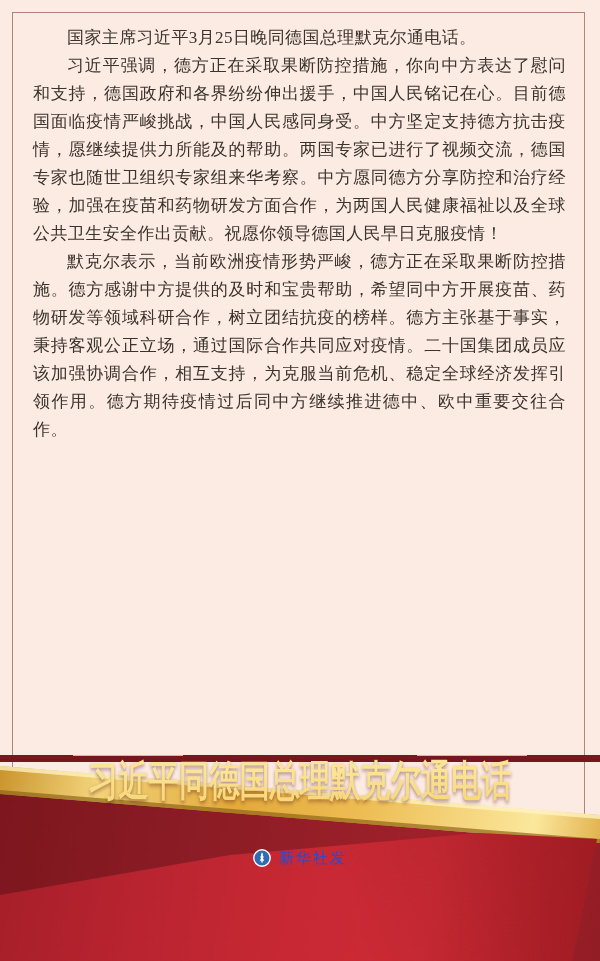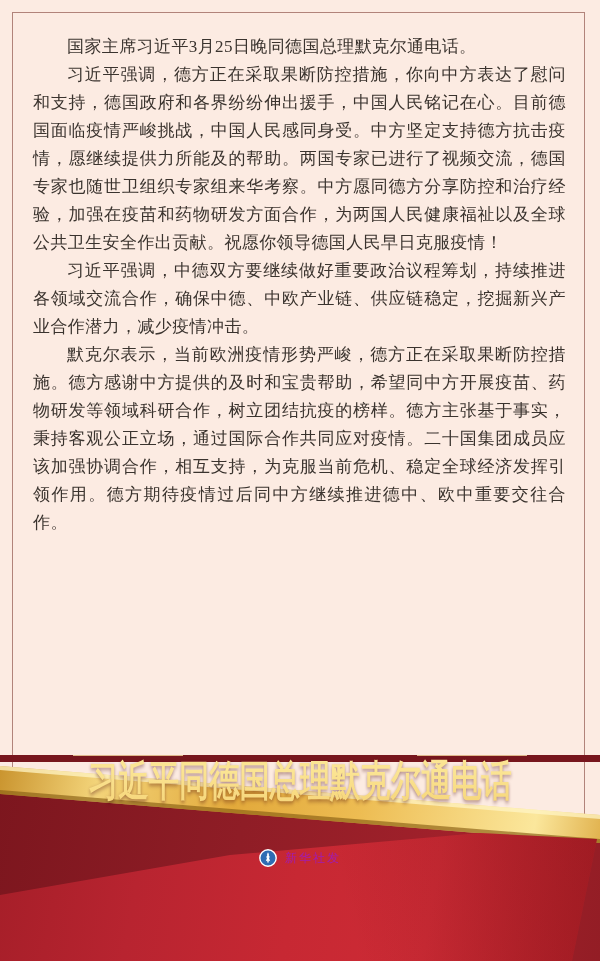--- a/index.html
+++ b/index.html
@@ -17,21 +17,21 @@
   .frame {
     position: absolute;
     left: 12px; top: 12px;
     width: 573px; height: 818px;
     border: 1px solid #b1837a;
   }
 
   
   .article {
     position: absolute;
-    left: 33px; top: 33px;
+    left: 33px; top: 24px;
     width: 533px;
     color: #3a332e;
     font-size: 17px;
     line-height: 28px;
     letter-spacing: 0.4px;
     text-align: justify;
   }
   .article p { text-indent: 2em; }
 
   
@@ -110,37 +110,36 @@
   .credit {
     position: absolute;
     left: 0; top: 175px; width: 600px;
     display: flex;
     align-items: center;
     justify-content: center;
     gap: 8px;
   }
   .credit-logo { width: 18px; height: 18px; display: block; }
   .credit-text {
-    color: #a21caf;
-    font-size: 12px;
+    color: #1d4ed8;
+    font-size: 15px;
     letter-spacing: 2px;
     font-family: "Liberation Sans", "DejaVu Sans", sans-serif;
   }
 </style>
 </head>
 <body>
 
 <div class="page">
 
   <div class="frame"></div>
 
   <div class="article">
     <p>国家主席习近平3月25日晚同德国总理默克尔通电话。</p>
     <p>习近平强调，德方正在采取果断防控措施，你向中方表达了慰问和支持，德国政府和各界纷纷伸出援手，中国人民铭记在心。目前德国面临疫情严峻挑战，中国人民感同身受。中方坚定支持德方抗击疫情，愿继续提供力所能及的帮助。两国专家已进行了视频交流，德国专家也随世卫组织专家组来华考察。中方愿同德方分享防控和治疗经验，加强在疫苗和药物研发方面合作，为两国人民健康福祉以及全球公共卫生安全作出贡献。祝愿你领导德国人民早日克服疫情！</p>
-    <p>习近平强调，中德双方要继续做好重要政治议程筹划，持续推进各领域交流合作，确保中德、中欧产业链、供应链稳定，挖掘新兴产业合作潜力，减少疫情冲击。</p>
     <p>默克尔表示，当前欧洲疫情形势严峻，德方正在采取果断防控措施。德方感谢中方提供的及时和宝贵帮助，希望同中方开展疫苗、药物研发等领域科研合作，树立团结抗疫的榜样。德方主张基于事实，秉持客观公正立场，通过国际合作共同应对疫情。二十国集团成员应该加强协调合作，相互支持，为克服当前危机、稳定全球经济发挥引领作用。德方期待疫情过后同中方继续推进德中、欧中重要交往合作。</p>
   </div>
 
   <div class="banner">
     <div class="banner-base"></div>
     <div class="gold-band"></div>
     <div class="gold-band-highlight"></div>
     <div class="gold-band-edge"></div>
     <div class="banner-main"></div>
     <div class="banner-sheen"></div>

